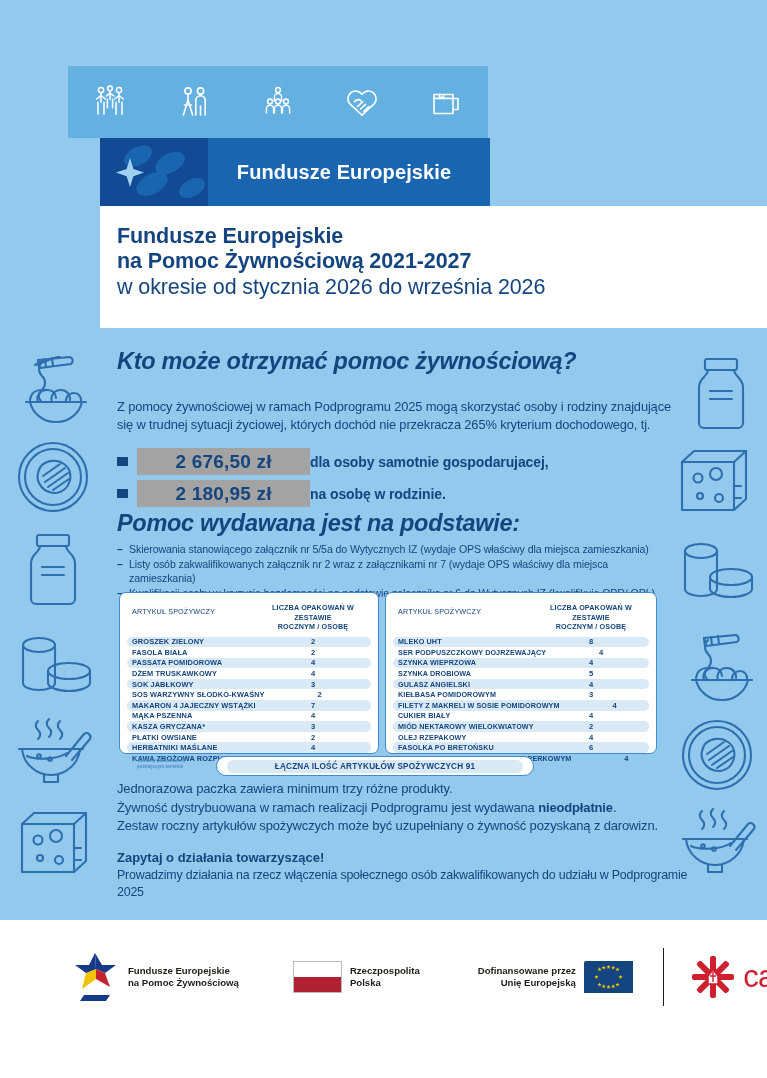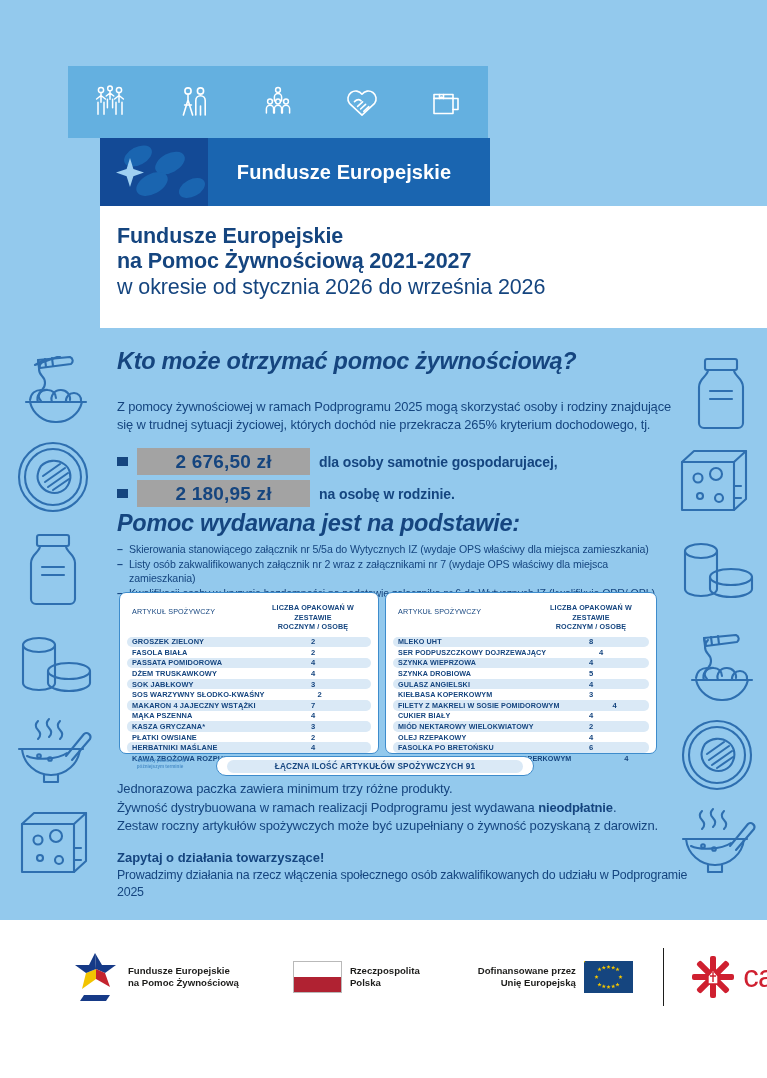--- a/index.html
+++ b/index.html
@@ -49,21 +49,21 @@
     position:absolute;font-size:12.9px;color:#15457f;line-height:17.5px;letter-spacing:-.15px;margin-top:19px;
   }
 
   .amounts{position:absolute;left:117px;top:448px;width:520px;}
   .amtrow{display:flex;align-items:center;height:27px;margin-bottom:5px;}
   .amtrow .bullet{width:11px;height:9px;background:#15457f;flex:0 0 11px;margin-right:9px;}
   .amtrow .box{
     background:#a3a3a3;width:173px;height:27px;display:flex;align-items:center;justify-content:center;
     font-weight:bold;font-size:19px;color:#15457f;letter-spacing:.2px;flex:0 0 173px;
   }
-  .amtrow .lbl{font-weight:bold;font-size:14px;color:#15457f;margin-left:9px;letter-spacing:-.1px;}
+  .amtrow .lbl{font-weight:bold;font-size:14px;color:#15457f;letter-spacing:-.1px;}
 
   .bullets{position:absolute;left:117px;top:542px;width:560px;}
   .bullets .bi{display:flex;font-size:10.6px;color:#15457f;line-height:14.5px;letter-spacing:-.1px;}
   .bullets .bi .d{flex:0 0 12px;font-weight:bold;}
 
   
   .tablecard{
     position:absolute;top:592px;background:#ffffff;border:1.5px solid #3e8ccc;border-radius:7px;
     box-sizing:border-box;padding:8px 7px 7px 7px;
   }
@@ -311,21 +311,21 @@
         </div>
         <div class="trow">
           <div class="n">SZYNKA DROBIOWA</div>
           <div class="v">5</div>
         </div>
         <div class="trow alt">
           <div class="n">GULASZ ANGIELSKI</div>
           <div class="v">4</div>
         </div>
         <div class="trow">
-          <div class="n">KIEŁBASA KOPERKOWYM</div>
+          <div class="n">KIEŁBASA POMIDOROWYM</div>
           <div class="v">3</div>
         </div>
         <div class="trow alt">
           <div class="n">FILETY Z MAKRELI W SOSIE POMIDOROWYM</div>
           <div class="v">4</div>
         </div>
         <div class="trow">
           <div class="n">CUKIER BIAŁY</div>
           <div class="v">4</div>
         </div>

